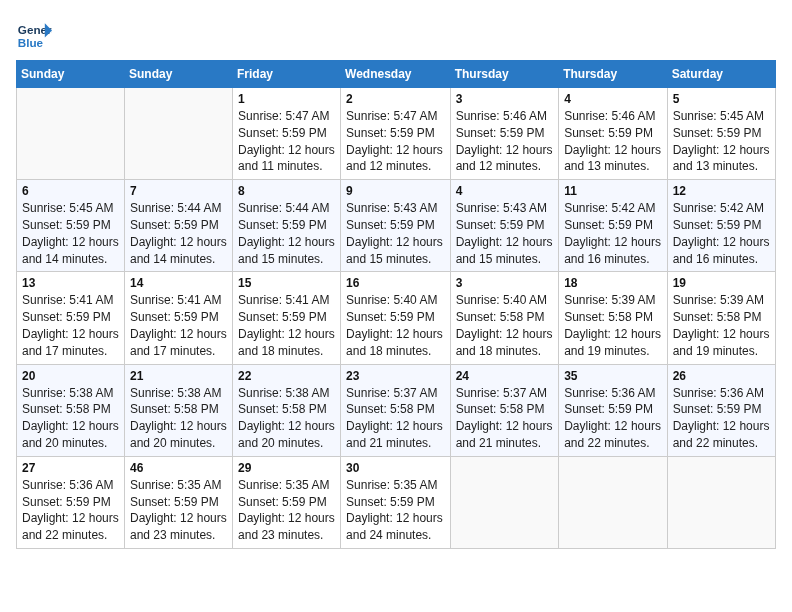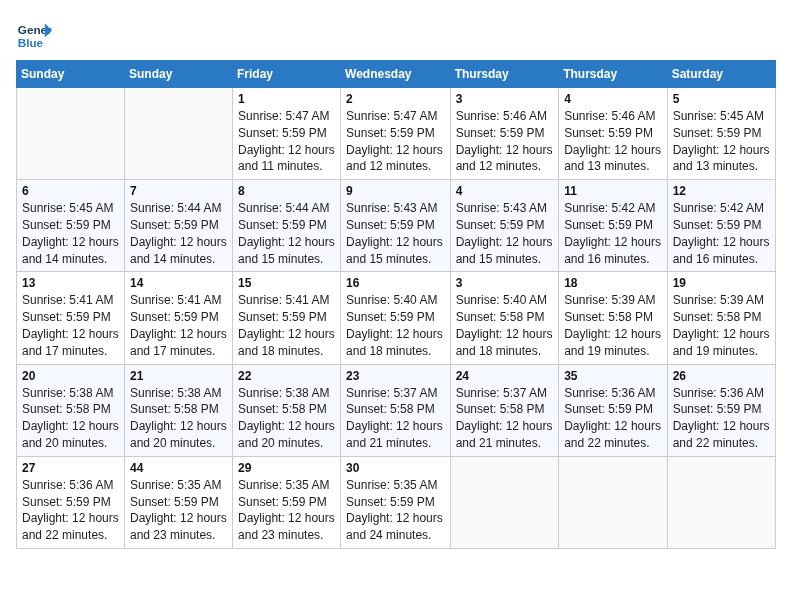--- a/index.html
+++ b/index.html
@@ -221,21 +221,21 @@
           <span class="day-num">26</span>
           <div class="day-info">Sunrise: 5:36 AM<br>Sunset: 5:59 PM<br>Daylight: 12 hours and 22 minutes.</div>
         </td>
       </tr>
       <tr>
         <td>
           <span class="day-num">27</span>
           <div class="day-info">Sunrise: 5:36 AM<br>Sunset: 5:59 PM<br>Daylight: 12 hours and 22 minutes.</div>
         </td>
         <td>
-          <span class="day-num">44</span>
+          <span class="day-num">46</span>
           <div class="day-info">Sunrise: 5:35 AM<br>Sunset: 5:59 PM<br>Daylight: 12 hours and 23 minutes.</div>
         </td>
         <td>
           <span class="day-num">29</span>
           <div class="day-info">Sunrise: 5:35 AM<br>Sunset: 5:59 PM<br>Daylight: 12 hours and 23 minutes.</div>
         </td>
         <td>
           <span class="day-num">30</span>
           <div class="day-info">Sunrise: 5:35 AM<br>Sunset: 5:59 PM<br>Daylight: 12 hours and 24 minutes.</div>
         </td>

